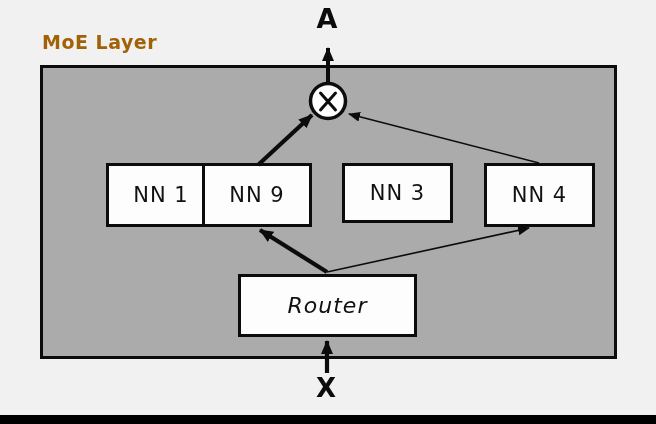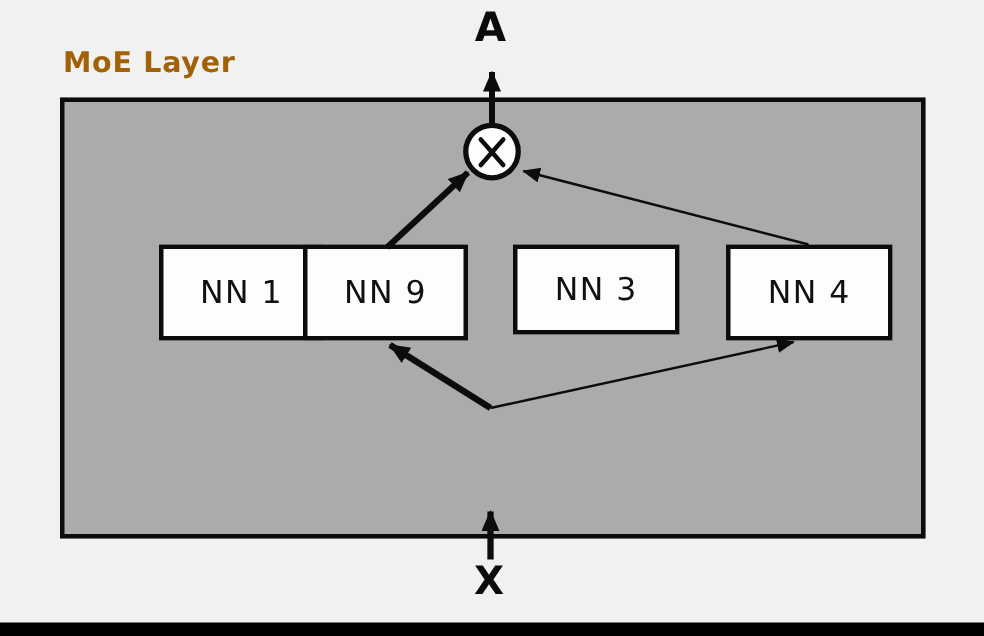--- a/index.html
+++ b/index.html
@@ -96,20 +96,23 @@
   <div class="node expert expert-1">
     <span>NN 9</span>
   </div>
   <div class="node expert expert-2">
     <span>NN 3</span>
   </div>
   <div class="node expert expert-3">
     <span>NN 4</span>
   </div>
 
+  <div class="node router-box">
+    <span>Router</span>
+  </div>
 
   <svg class="overlay" width="656" height="424" viewBox="0 0 656 424">
     <defs>
       <marker id="head-thick" markerUnits="userSpaceOnUse" markerWidth="16" markerHeight="14" refX="13" refY="6" orient="auto">
         <polygon points="0,0 14,6 0,12" fill="#0c0c0c"></polygon>
       </marker>
       <marker id="head-thin" markerUnits="userSpaceOnUse" markerWidth="14" markerHeight="12" refX="11" refY="5" orient="auto">
         <polygon points="0,0 12,5 0,10" fill="#0c0c0c"></polygon>
       </marker>
     </defs>

